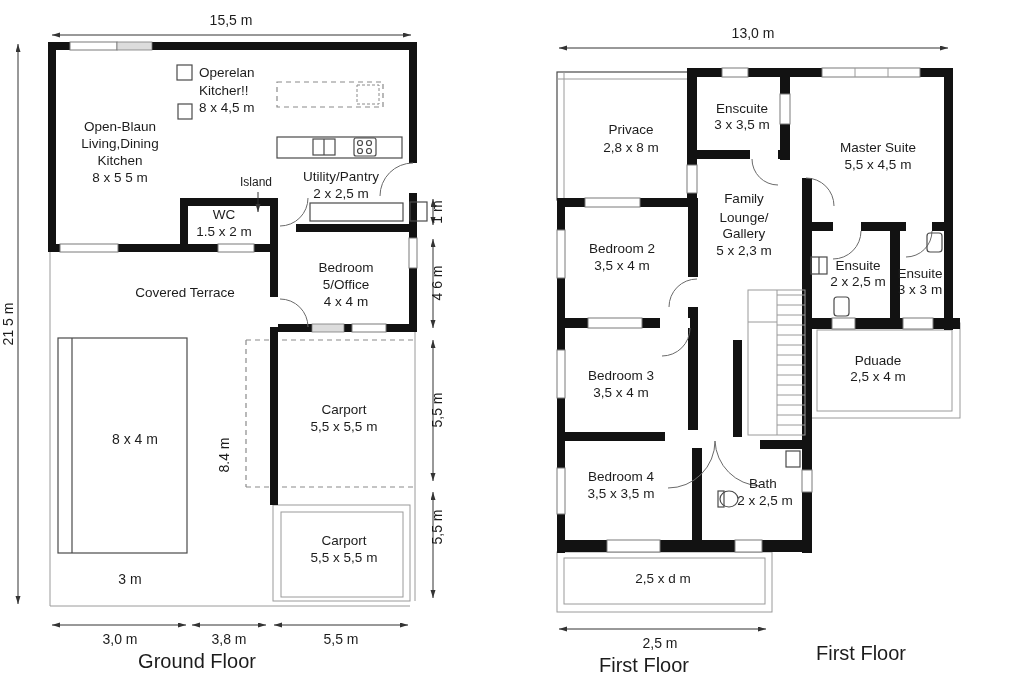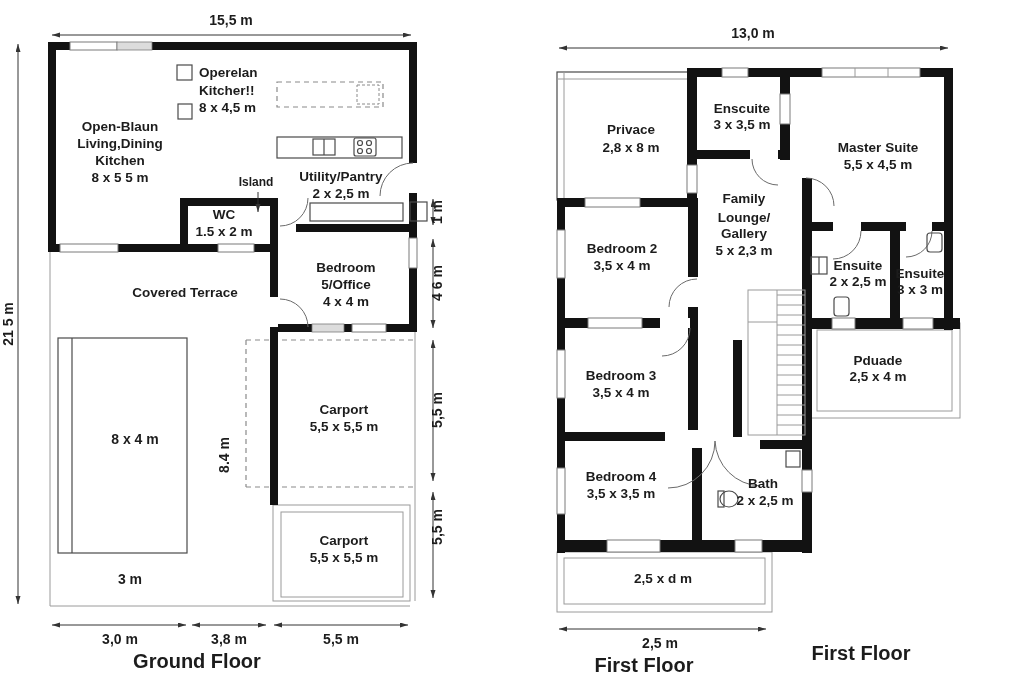--- a/index.html
+++ b/index.html
@@ -1,17 +1,17 @@
 <!DOCTYPE html>
 <html style="--wall: #121212; --line: #4a4a4a; --dash: #8a8a8a; --text: #1c1c1c; --pane: #dcdcdc; --bg: #ffffff;"><head>
 <meta charset="utf-8">
 <title>Floor Plan</title>
 <style>
   html,body{margin:0;padding:0;background:#fff;}
-  .page{width:967px;height:696px;background:var(--bg,#fff);position:relative;overflow:hidden;font-weight:bold;}
+  .page{width:967px;height:696px;background:var(--bg,#fff);position:relative;overflow:hidden;}
   svg text{font-family:"Liberation Sans","DejaVu Sans",sans-serif;fill:var(--text,#1c1c1c);}
   .lbl{font-size:13.5px;}
   .dimt{font-size:14px;}
   .ttl{font-size:20px;}
   .sm{font-size:12px;}
   .mid{text-anchor:middle;}
   .wall{fill:var(--wall,#121212);stroke:none;}
   .win{fill:#ffffff;stroke:#7a7a7a;stroke-width:1;}
   .pane{fill:var(--pane,#dcdcdc);stroke:#7a7a7a;stroke-width:0.8;}
   .gap{fill:#ffffff;stroke:none;}

